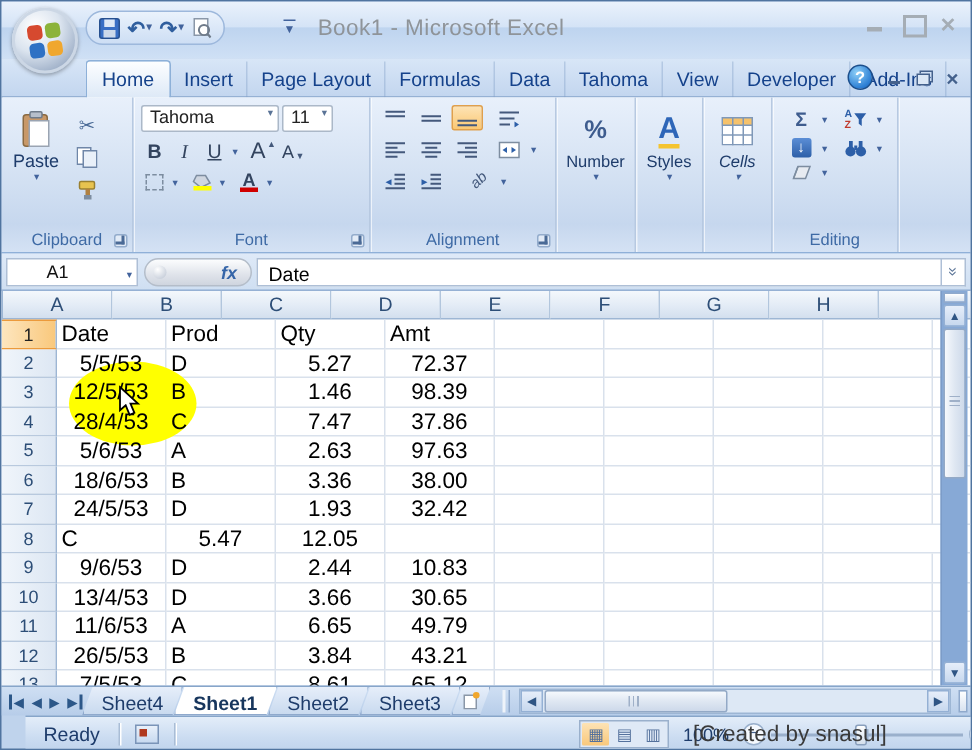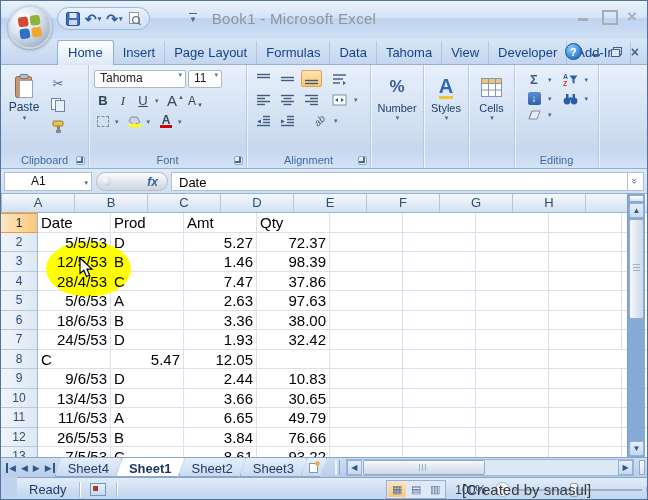--- a/index.html
+++ b/index.html
@@ -70,21 +70,21 @@
   .tiny-dn { font-size:6px; color:#44597c; margin:8px 0 0 1px; }
   .cbar { height:3px; width:12px; margin-top:-2px; }
   .stack { display:flex; flex-direction:column; align-items:center; justify-content:center; }
 
   .g-align { width:124px; padding-left:6px; }
   .arow { display:flex; align-items:center; gap:3px; margin-bottom:4px; }
   .aico { width:21px; height:17px; display:flex; align-items:center; justify-content:center; border-radius:2px; }
   .rot { display:inline-block; transform:rotate(-45deg); font-size:10px; color:#44597c; font-style:italic; }
 
   .bigg { display:flex; flex-direction:column; align-items:center; padding-top:7px; font-size:11px; color:#1e3c6b; }
-  .g-num { width:53px; } .g-sty { width:45px; } .g-cel { width:46px; }
+  .g-num { width:53px; } .g-sty { width:45px; } .g-cel { width:46px;font-style:italic; }
   .bigico { height:30px; display:flex; align-items:center; justify-content:center; }
   .pct { font-size:17px; font-weight:bold; color:#3e5c8e; }
   .styA { font-size:20px; font-weight:bold; color:#2e66b8; border-bottom:3px solid #f4c430; line-height:1; }
 
   .g-edit { width:84px; padding:7px 0 0 8px; }
   .erow { display:flex; align-items:center; gap:2px; margin-bottom:5px; }
   .eico { display:flex; align-items:center; font-size:13px; font-weight:bold; color:#3e5c8e; width:22px; justify-content:center; }
   .filldown { width:13px; height:13px; background:linear-gradient(#5b8ed6,#2d5fa8); color:#fff; font-size:10px; line-height:13px; text-align:center; border-radius:2px; font-weight:bold; }
   .az { display:flex; flex-direction:column; font-size:7px; font-weight:bold; line-height:1; margin-right:1px; }
   .az .a { color:#2d5fa8; } .az .z { color:#c0392b; }
@@ -115,21 +115,21 @@
   #col-headers { display:flex; flex:1; }
   .colh { width:73px; background:linear-gradient(#f4f8fc,#e1eaf5 60%,#d3dfee); text-align:center;
     border-right:1px solid #b2c6dd; border-bottom:1px solid #9db6d4; font-size:13px; color:#2d4e77; line-height:18px; }
   .fillh { flex:1; border-right:none; }
   .grow { display:flex; height:19.5px; }
   .rowh { width:37px; background:linear-gradient(90deg,#f0f5fb,#dde7f3); text-align:center;
     border-right:1px solid #9db6d4; border-bottom:1px solid #b8c9de; font-size:12px; color:#2d4e77; line-height:19px; }
   .rowh.sel { background:linear-gradient(90deg,#fde6bf,#f9c87c); border-top:1px solid #ec9a3b; border-bottom:1px solid #ec9a3b; color:#222; }
   .cell { width:73px; border-right:1px solid #d9e1ec; border-bottom:1px solid #d9e1ec; font-size:15px; color:#000; overflow:hidden; }
   .cell .ct { position:relative; z-index:3; display:block; padding:1px 3px 0; line-height:17px; white-space:nowrap; }
-  .ar { text-align:right; } .al { text-align:left; }
+  .ar { text-align:center; } .al { text-align:left; }
   .fillc { flex:1; border-right:none; }
   .hl { position:absolute; left:45px; top:47px; width:85px; height:56px; background:#ffff00; border-radius:50%; z-index:2; }
   .cursor { position:absolute; left:78px; top:63px; z-index:40; }
 
   .vscroll { position:absolute; right:2px; top:0; width:18px; height:263px; background:#87a9d6;
     border-left:1px solid #7c9cc8; display:flex; flex-direction:column; z-index:10; }
   .vsplit { height:7px; margin:1px; background:linear-gradient(#ffffff,#d7e2f0); border:1px solid #8fa9cc; }
   .sarrow { height:15px; margin:0 1px 1px; background:linear-gradient(#e6eefa,#c7d8ee); border:1px solid #94b0d4;
     display:flex; align-items:center; justify-content:center; font-size:8px; color:#2f5584; border-radius:2px; }
   .vthumb { height:100px; margin:0 1px; background:linear-gradient(90deg,#f6f9fd,#dfe7f2 50%,#cdd9ea);
@@ -552,26 +552,26 @@
     <div id="grid-rows">
         <div class="grow">
           <div class="rowh sel">1</div>
           <div class="cell al">
             <span class="ct">Date</span>
           </div>
           <div class="cell al">
             <span class="ct">Prod</span>
           </div>
           <div class="cell al">
+            <span class="ct">Qty</span>
+          </div>
+          <div class="cell al">
             <span class="ct">Amt</span>
           </div>
           <div class="cell al">
-            <span class="ct">Qty</span>
-          </div>
-          <div class="cell al">
             <span class="ct"></span>
           </div>
           <div class="cell al">
             <span class="ct"></span>
           </div>
           <div class="cell al">
             <span class="ct"></span>
           </div>
           <div class="cell al">
             <span class="ct"></span>
@@ -860,21 +860,21 @@
           <div class="cell ar">
             <span class="ct">26/5/53</span>
           </div>
           <div class="cell al">
             <span class="ct">B</span>
           </div>
           <div class="cell ar">
             <span class="ct">3.84</span>
           </div>
           <div class="cell ar">
-            <span class="ct">76.66</span>
+            <span class="ct">43.21</span>
           </div>
           <div class="cell al">
             <span class="ct"></span>
           </div>
           <div class="cell al">
             <span class="ct"></span>
           </div>
           <div class="cell al">
             <span class="ct"></span>
           </div>
@@ -888,21 +888,21 @@
           <div class="cell ar">
             <span class="ct">7/5/53</span>
           </div>
           <div class="cell al">
             <span class="ct">C</span>
           </div>
           <div class="cell ar">
             <span class="ct">8.61</span>
           </div>
           <div class="cell ar">
-            <span class="ct">93.22</span>
+            <span class="ct">65.12</span>
           </div>
           <div class="cell al">
             <span class="ct"></span>
           </div>
           <div class="cell al">
             <span class="ct"></span>
           </div>
           <div class="cell al">
             <span class="ct"></span>
           </div>

